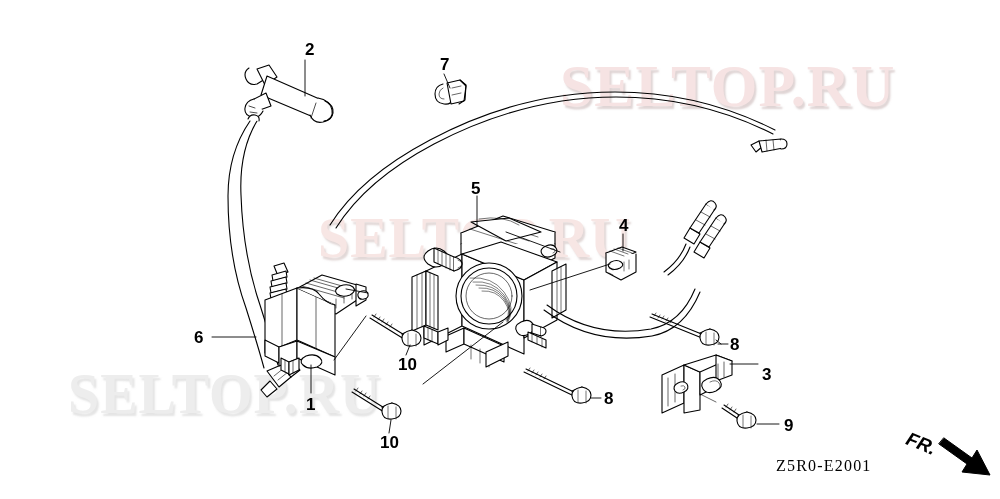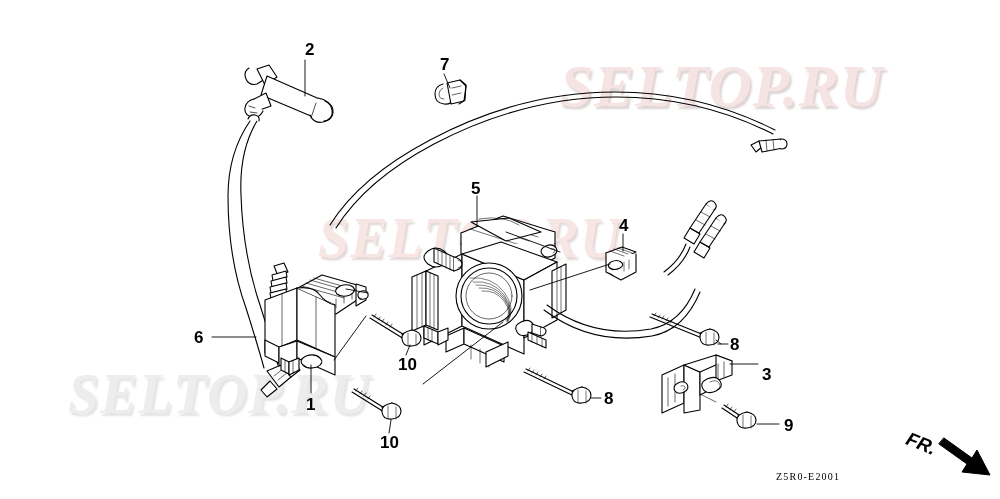--- a/index.html
+++ b/index.html
@@ -17,21 +17,20 @@
   }
   
   .wm {
     position: absolute;
     font-family: "Liberation Serif", serif;
     font-weight: bold;
     letter-spacing: 1px;
     white-space: nowrap;
     user-select: none;
     pointer-events: none;
-    font-style: italic;
   }
   .wm-a {
     left: 560px; top: 52px;
     font-size: 60px;
     color: #f6e3e3;
     text-shadow: 2px 3px 2px rgba(196,176,176,0.55);
   }
   .wm-b {
     left: 318px; top: 206px;
     font-size: 56px;
@@ -56,23 +55,23 @@
     font-family: "Liberation Sans", sans-serif;
     font-weight: bold;
     font-size: 17px;
     color: #000000;
     line-height: 1;
     user-select: none;
   }
   
   .code {
     position: absolute;
-    left: 776px; top: 471px;
+    left: 776px; top: 457px;
     font-family: "Liberation Serif", serif;
-    font-size: 10px;
+    font-size: 16px;
     letter-spacing: 1.2px;
     color: #000000;
   }
   .fr-label {
     position: absolute;
     left: 911px; top: 428px;
     font-family: "Liberation Sans", sans-serif;
     font-weight: bold;
     font-style: italic;
     font-size: 19px;

